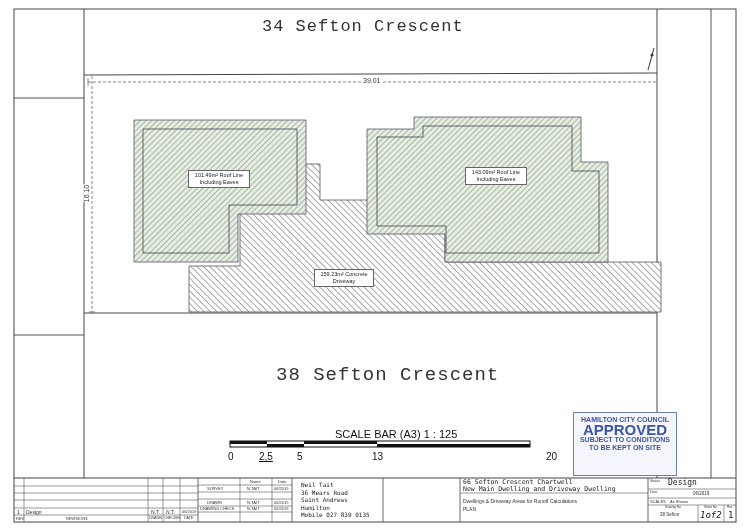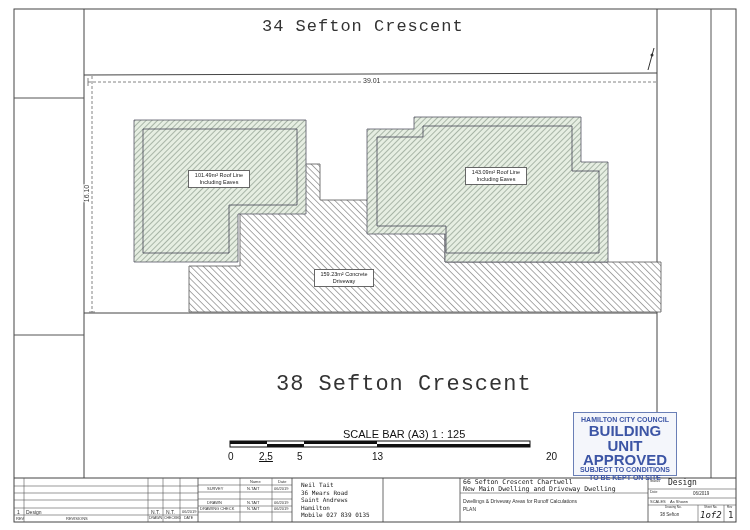--- a/index.html
+++ b/index.html
@@ -92,48 +92,47 @@
   <line x1="460" y1="493" x2="648" y2="493" stroke="#555" stroke-width="0.6"></line>
   <line x1="648" y1="478" x2="648" y2="522" stroke="#444" stroke-width="0.8"></line>
   <line x1="648" y1="489" x2="736" y2="489" stroke="#555" stroke-width="0.6"></line>
   <line x1="648" y1="498" x2="736" y2="498" stroke="#555" stroke-width="0.6"></line>
   <line x1="648" y1="505" x2="736" y2="505" stroke="#555" stroke-width="0.6"></line>
   <line x1="698" y1="505" x2="698" y2="522" stroke="#555" stroke-width="0.6"></line>
   <line x1="724" y1="505" x2="724" y2="522" stroke="#555" stroke-width="0.6"></line>
 </svg>
 
 <div class="street" style="left:262px; top:17px; font-size:17px;">34 Sefton Crescent</div>
-<div class="street" style="left:276px; top:372px; font-size:22px;">38 Sefton Crescent</div>
+<div class="street" style="left:276px; top:364px; font-size:19px;">38 Sefton Crescent</div>
 
 <div class="abs" style="left:362px; top:77px; font-size:7px; background:#fff; padding:0 1px; color:#333;">39.01</div>
 <div class="abs" style="left:78px; top:190px; font-size:7px; background:#fff; transform:rotate(-90deg); color:#333;">16.10</div>
 
 <div class="label" style="left:188px; top:170px; width:56px;">
   <div>101.49m² Roof Line</div>
   <div>Including Eaves</div>
 </div>
 <div class="label" style="left:465px; top:167px; width:56px;">
   <div>143.09m² Roof Line</div>
   <div>Including Eaves</div>
 </div>
 <div class="label" style="left:314px; top:269px; width:54px;">
   <div>159.23m² Concrete</div>
   <div>Driveway</div>
 </div>
 
-<div class="scale-title" style="left:343px; top:428px;">SCALE BAR (A3) 1 : 125</div>
+<div class="scale-title" style="left:335px; top:428px;">SCALE BAR (A3) 1 : 125</div>
 <div class="scale-num" style="left:228px; top:451px;">0</div>
 <div class="scale-num" style="left:259px; top:451px;text-decoration:underline;">2,5</div>
 <div class="scale-num" style="left:297px; top:451px;">5</div>
 <div class="scale-num" style="left:372px; top:451px;">13</div>
 <div class="scale-num" style="left:546px; top:451px;">20</div>
 
 <div class="stamp">
   <div class="s1">HAMILTON CITY COUNCIL</div>
-  <div class="s2">BUILDING UNIT</div>
   <div class="s3">APPROVED</div>
   <div class="s4">SUBJECT TO CONDITIONS</div>
   <div class="s4">TO BE KEPT ON SITE</div>
 </div>
 
 <div class="tb" style="left:17px; top:509px; font-size:5px;">1</div>
 <div class="tb" style="left:26px; top:509px; font-size:5px;">Design</div>
 <div class="tb" style="left:151px; top:509px;">N.T.</div>
 <div class="tb" style="left:166px; top:509px;">N.T.</div>
 <div class="tb" style="left:182px; top:509px; font-size:4px;">06/2019</div>

